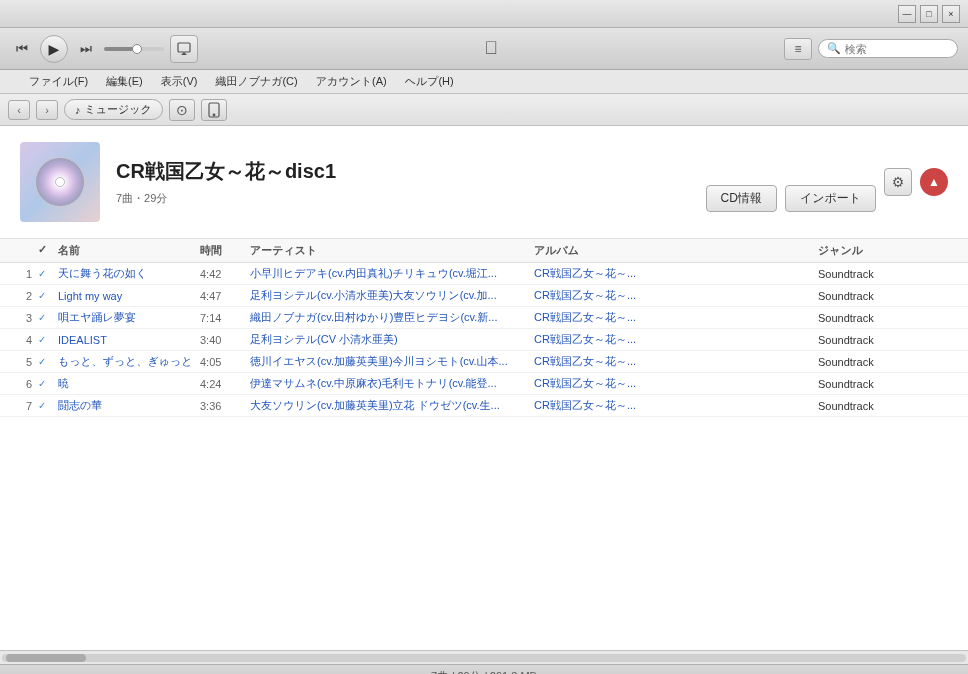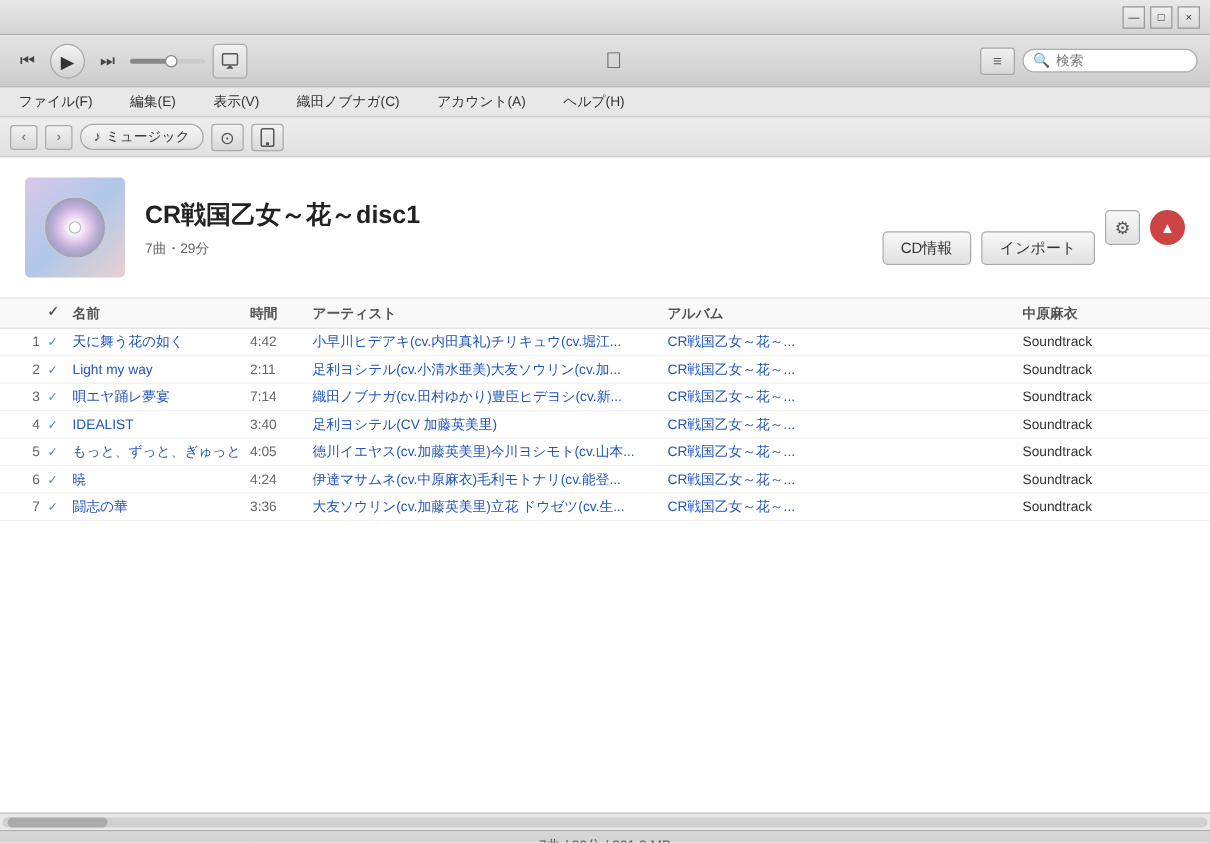--- a/index.html
+++ b/index.html
@@ -147,22 +147,22 @@
       color: #555;
     }
 
     
     .menu-bar {
       height: 24px;
       background: #e8e8e8;
       border-bottom: 1px solid #c0c0c0;
       display: flex;
       align-items: center;
-      padding: 0 7px;
-      gap: 14px;
+      padding: 0 21px;
+      gap: 2px;
     }
     .menu-item {
       padding: 2px 8px;
       font-size: 11px;
       cursor: pointer;
       border-radius: 3px;
       color: #333;
     }
 
     
@@ -485,57 +485,57 @@
   </div>
 
   <div class="track-list">
     <div class="track-header">
       <div></div>
       <div>✓</div>
       <div>名前</div>
       <div>時間</div>
       <div>アーティスト</div>
       <div>アルバム</div>
-      <div>中原麻衣</div>
+      <div>ジャンル</div>
     </div>
 
     <div id="track-rows-container">
     <div class="track-row">
     <div class="track-num">1</div>
     <div class="track-check">✓</div>
     <div class="track-name">天に舞う花の如く</div>
     <div class="track-time">4:42</div>
     <div class="track-artist">小早川ヒデアキ(cv.内田真礼)チリキュウ(cv.堀江...</div>
     <div class="track-album">CR戦国乙女～花～...</div>
     <div class="track-genre">Soundtrack</div>
   </div>
         <div class="track-row">
     <div class="track-num">2</div>
     <div class="track-check">✓</div>
     <div class="track-name">Light my  way</div>
-    <div class="track-time">2:11</div>
+    <div class="track-time">4:47</div>
     <div class="track-artist">足利ヨシテル(cv.小清水亜美)大友ソウリン(cv.加...</div>
     <div class="track-album">CR戦国乙女～花～...</div>
     <div class="track-genre">Soundtrack</div>
   </div>
         <div class="track-row">
     <div class="track-num">3</div>
     <div class="track-check">✓</div>
     <div class="track-name">唄エヤ踊レ夢宴</div>
     <div class="track-time">7:14</div>
     <div class="track-artist">織田ノブナガ(cv.田村ゆかり)豊臣ヒデヨシ(cv.新...</div>
     <div class="track-album">CR戦国乙女～花～...</div>
     <div class="track-genre">Soundtrack</div>
   </div>
         <div class="track-row">
     <div class="track-num">4</div>
     <div class="track-check">✓</div>
     <div class="track-name">IDEALIST</div>
     <div class="track-time">3:40</div>
-    <div class="track-artist">足利ヨシテル(CV 加藤英美里)</div>
+    <div class="track-artist">足利ヨシテル(CV 小清水亜美)</div>
     <div class="track-album">CR戦国乙女～花～...</div>
     <div class="track-genre">Soundtrack</div>
   </div>
         <div class="track-row">
     <div class="track-num">5</div>
     <div class="track-check">✓</div>
     <div class="track-name">もっと、ずっと、ぎゅっと</div>
     <div class="track-time">4:05</div>
     <div class="track-artist">徳川イエヤス(cv.加藤英美里)今川ヨシモト(cv.山本...</div>
     <div class="track-album">CR戦国乙女～花～...</div>

